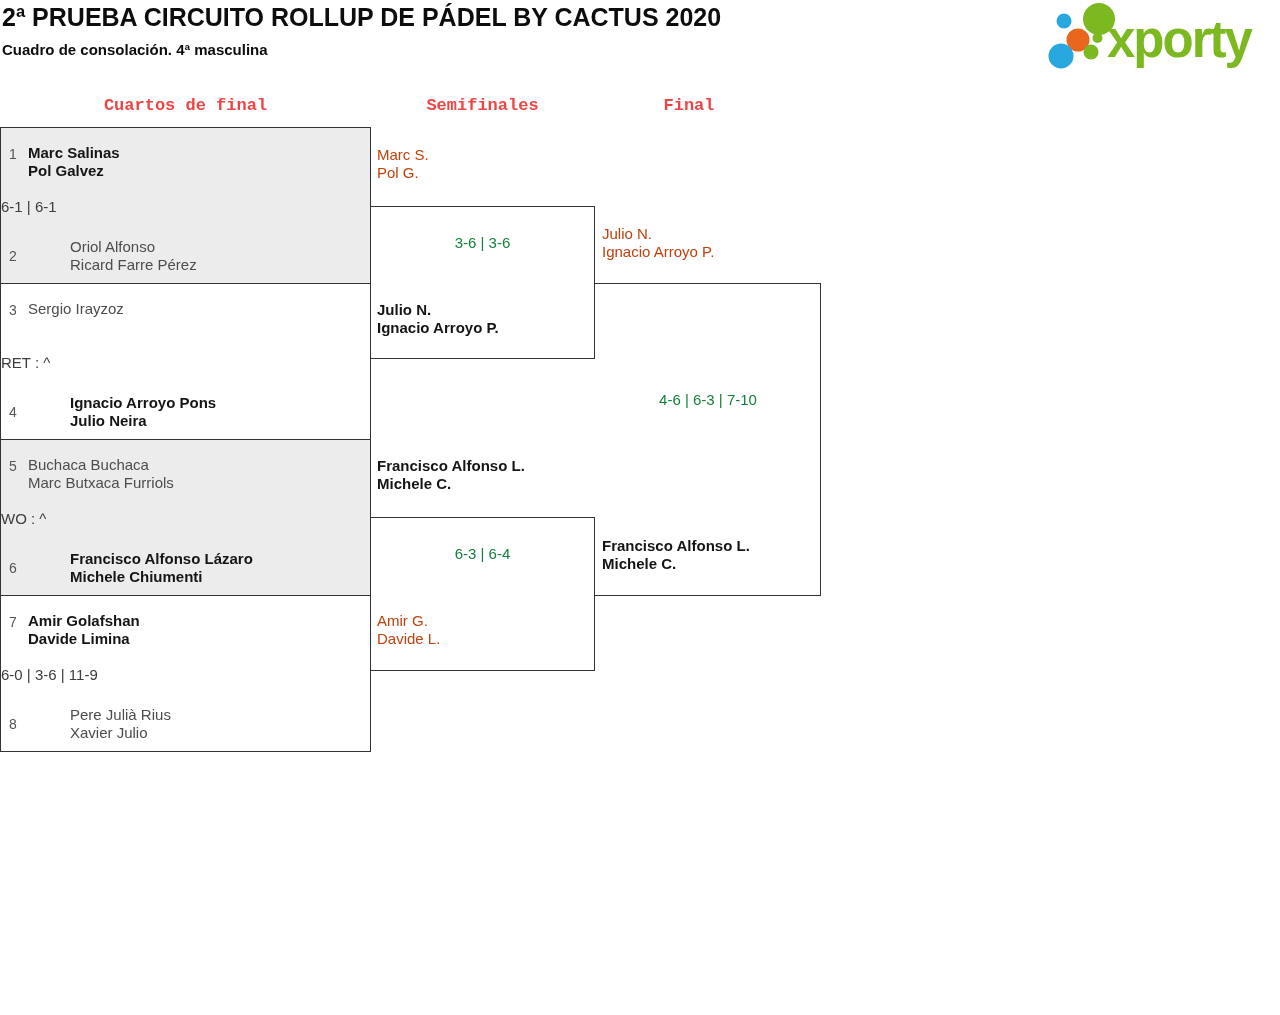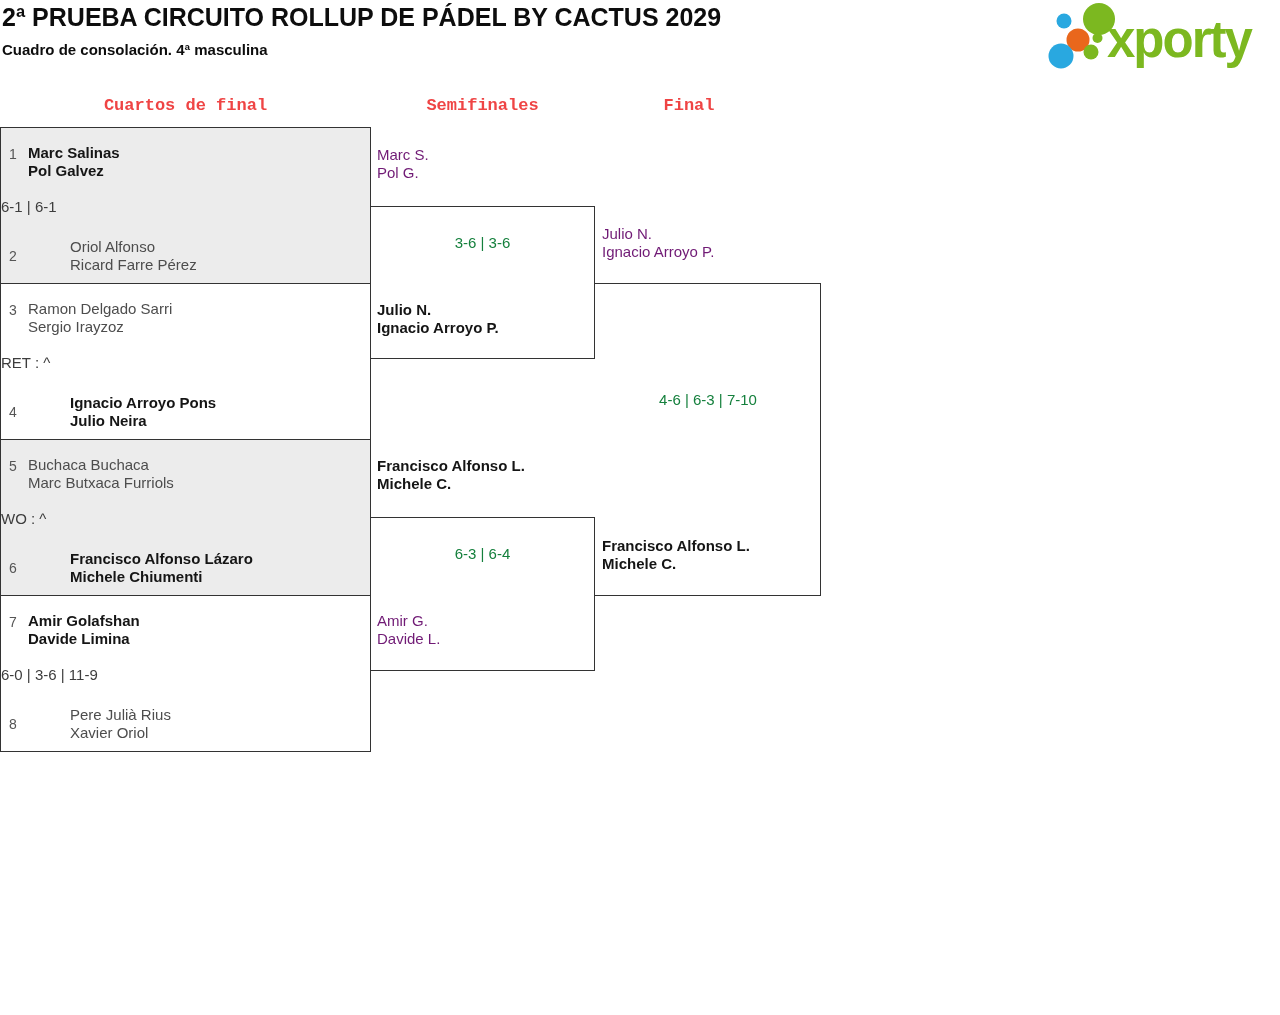--- a/index.html
+++ b/index.html
@@ -44,32 +44,32 @@
   }
   .seed-top{top:8px;}
   .seed-bottom{bottom:9px;}
   .score{
     position:absolute;left:0;width:100%;
     font-size:15px;color:#3d3d3d;
   }
   .qf .score{top:50%;transform:translateY(-50%);}
   .slot{
     position:absolute;width:215px;
-    font-size:15px;line-height:18px;color:#701a75;font-weight:400;
+    font-size:15px;line-height:18px;color:#c2410c;font-weight:400;
   }
   .slot.winner{color:#151515;font-weight:700;}
   .score-float{
     position:absolute;text-align:center;
     font-size:15px;color:#15803d;
   }
 </style>
 </head>
 <body>
 
-<h1 class="title">2ª PRUEBA CIRCUITO ROLLUP DE PÁDEL BY CACTUS 2029</h1>
+<h1 class="title">2ª PRUEBA CIRCUITO ROLLUP DE PÁDEL BY CACTUS 2020</h1>
 <h2 class="subtitle">Cuadro de consolación. 4ª masculina</h2>
 
 <div class="logo">
   <svg width="232" height="72" viewBox="0 0 232 72">
     <circle cx="19" cy="21" r="7.5" fill="#29a8e0"></circle>
     <circle cx="54" cy="19" r="16" fill="#7cb820"></circle>
     <circle cx="33" cy="40" r="11.5" fill="#e9671c"></circle>
     <circle cx="52.5" cy="38" r="5" fill="#7cb820"></circle>
     <circle cx="16" cy="56" r="12.5" fill="#29a8e0"></circle>
     <circle cx="46" cy="52" r="7.5" fill="#7cb820"></circle>
@@ -91,21 +91,20 @@
   <div class="seed seed-bottom">2</div>
   <div class="team team-bottom">
     <div>Oriol Alfonso</div>
     <div>Ricard Farre Pérez</div>
   </div>
 </div>
 
 <div class="match-box qf" style="top:283px">
   <div class="seed seed-top">3</div>
   <div class="team team-top">
-    <div>Ramon Delgado Sarri</div>
     <div>Sergio Irayzoz</div>
   </div>
   <div class="score">RET : ^</div>
   <div class="seed seed-bottom">4</div>
   <div class="team team-bottom winner">
     <div>Ignacio Arroyo Pons</div>
     <div>Julio Neira</div>
   </div>
 </div>
 
@@ -126,21 +125,21 @@
 <div class="match-box qf" style="top:595px">
   <div class="seed seed-top">7</div>
   <div class="team team-top winner">
     <div>Amir Golafshan</div>
     <div>Davide Limina</div>
   </div>
   <div class="score">6-0 | 3-6 | 11-9</div>
   <div class="seed seed-bottom">8</div>
   <div class="team team-bottom">
     <div>Pere Julià Rius</div>
-    <div>Xavier Oriol</div>
+    <div>Xavier Julio</div>
   </div>
 </div>
 
 <div class="match-box sf" style="top:206px;height:153px"></div>
 <div class="match-box sf" style="top:517px;height:154px"></div>
 
 <div class="match-box final-box"></div>
 
 <div class="slot" style="left:377px;top:146px">
   <div>Marc S.</div>

